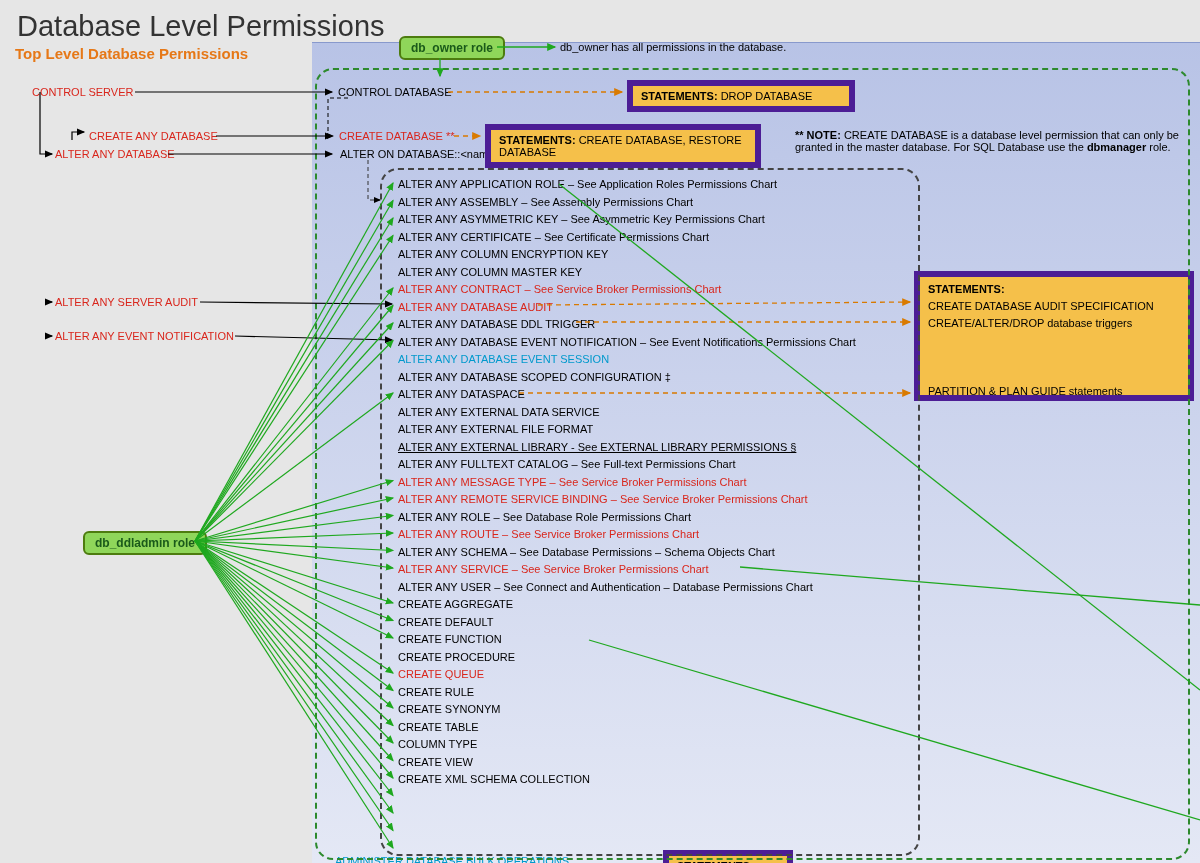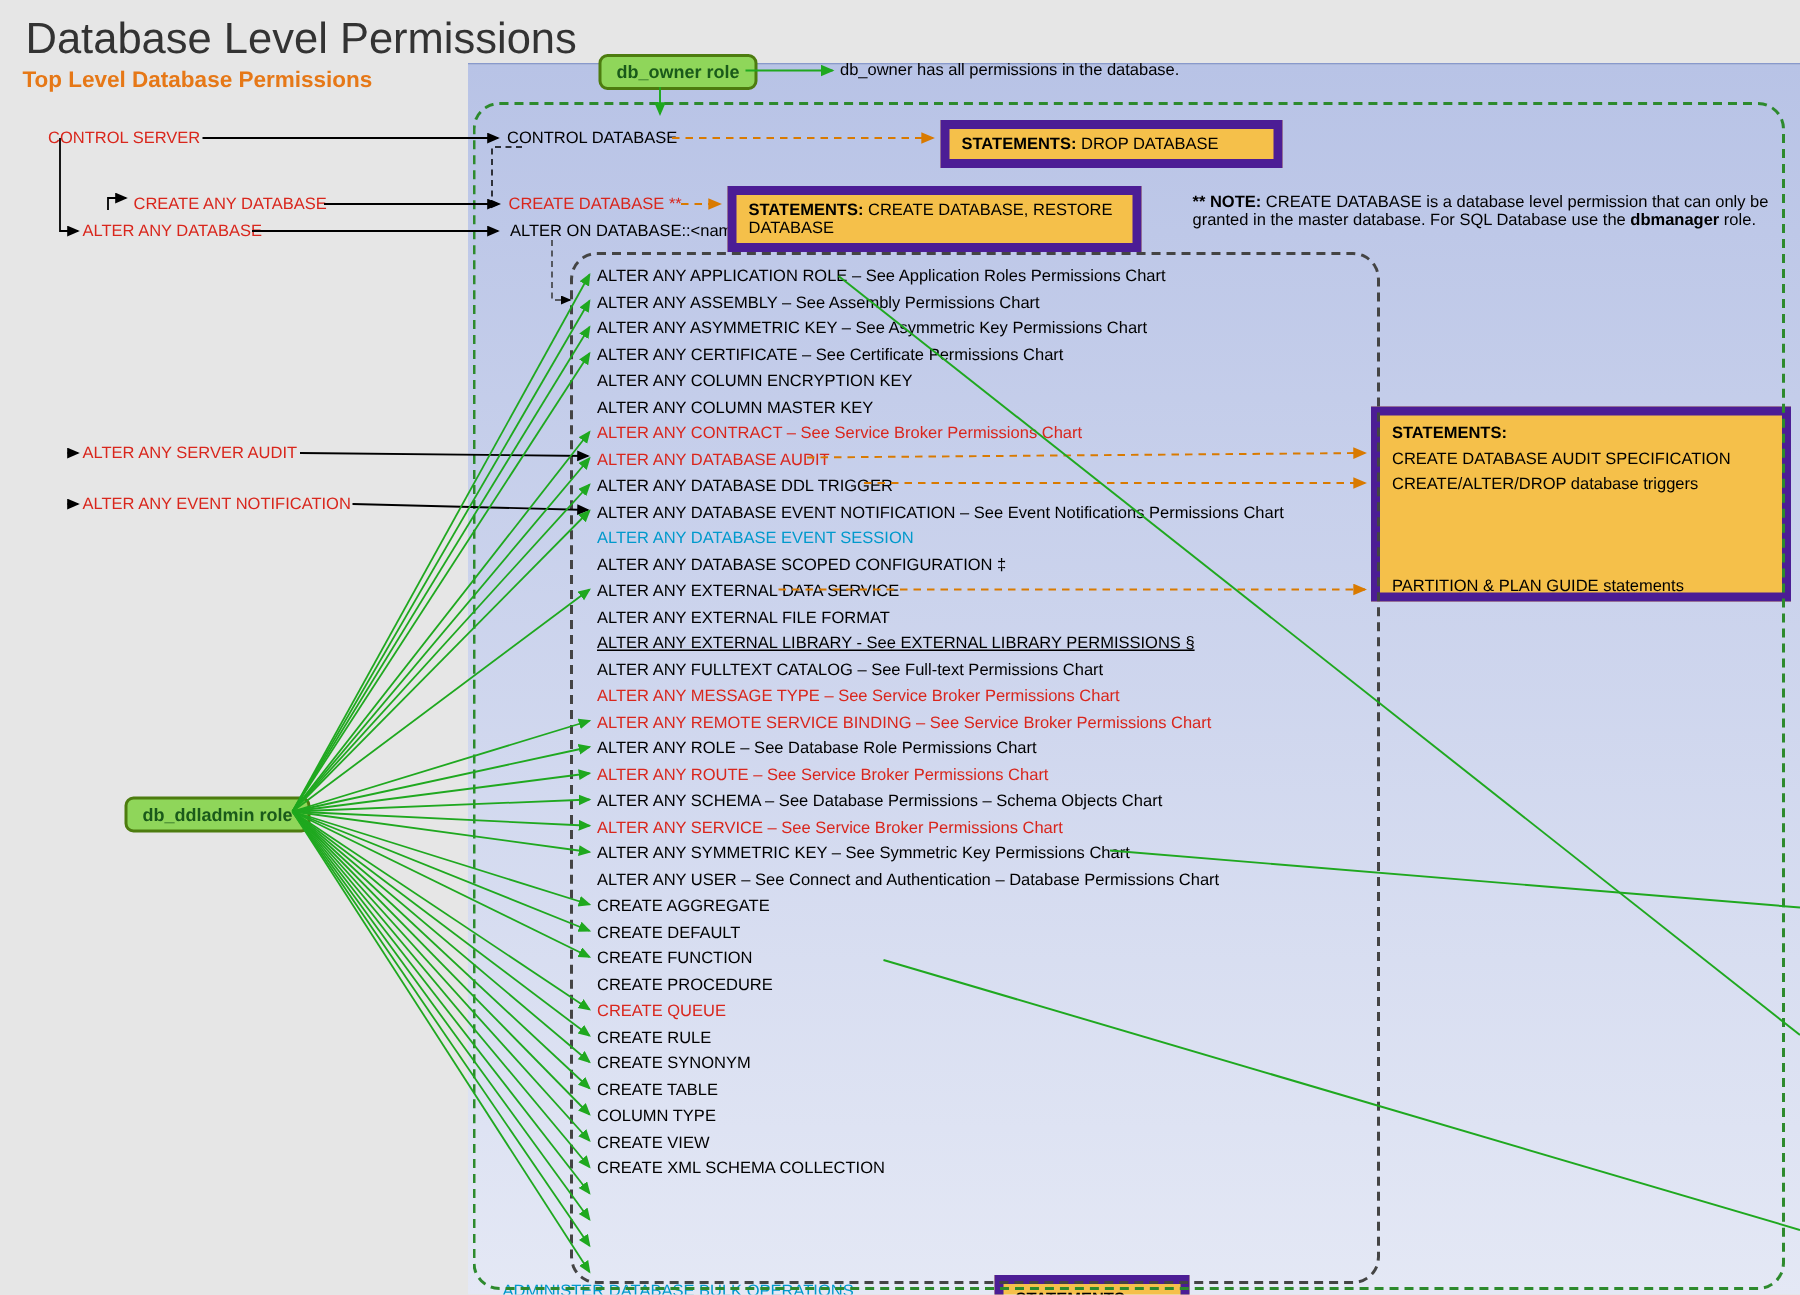--- a/index.html
+++ b/index.html
@@ -72,32 +72,32 @@
       <div class="black">ALTER ANY ASYMMETRIC KEY – See Asymmetric Key Permissions Chart</div>
       <div class="black">ALTER ANY CERTIFICATE – See Certificate Permissions Chart</div>
       <div class="black">ALTER ANY COLUMN ENCRYPTION KEY</div>
       <div class="black">ALTER ANY COLUMN MASTER KEY</div>
       <div class="red">ALTER ANY CONTRACT – See Service Broker Permissions Chart</div>
       <div class="red">ALTER ANY DATABASE AUDIT</div>
       <div class="black">ALTER ANY DATABASE DDL TRIGGER</div>
       <div class="black">ALTER ANY DATABASE EVENT NOTIFICATION – See Event Notifications Permissions Chart</div>
       <div class="blue">ALTER ANY DATABASE EVENT SESSION</div>
       <div class="black">ALTER ANY DATABASE SCOPED CONFIGURATION ‡</div>
+      <div class="black">ALTER ANY DATASPACE</div>
       <div class="black">ALTER ANY EXTERNAL DATA SERVICE</div>
       <div class="black">ALTER ANY EXTERNAL FILE FORMAT</div>
       <div class="black underline">ALTER ANY EXTERNAL LIBRARY - See EXTERNAL LIBRARY PERMISSIONS §</div>
       <div class="black"> </div>
       <div class="black">ALTER ANY FULLTEXT CATALOG – See Full-text Permissions Chart</div>
       <div class="red">ALTER ANY MESSAGE TYPE – See Service Broker Permissions Chart</div>
       <div class="red">ALTER ANY REMOTE SERVICE BINDING – See Service Broker Permissions Chart</div>
       <div class="black">ALTER ANY ROLE – See Database Role Permissions Chart</div>
       <div class="red">ALTER ANY ROUTE – See Service Broker Permissions Chart</div>
       <div class="black">ALTER ANY SCHEMA – See Database Permissions – Schema Objects Chart</div>
       <div class="red">ALTER ANY SERVICE – See Service Broker Permissions Chart</div>
-      <div class="black">ALTER ANY SYMMETRIC KEY – See Symmetric Key Permissions Chart</div>
       <div class="black">ALTER ANY USER – See Connect and Authentication – Database Permissions Chart</div>
       <div class="black"> </div>
       <div class="black">CREATE AGGREGATE</div>
       <div class="black">CREATE DEFAULT</div>
       <div class="black">CREATE FUNCTION</div>
       <div class="black">CREATE PROCEDURE</div>
       <div class="red">CREATE QUEUE</div>
       <div class="black">CREATE RULE</div>
       <div class="black">CREATE SYNONYM</div>
       <div class="black">CREATE TABLE</div>

